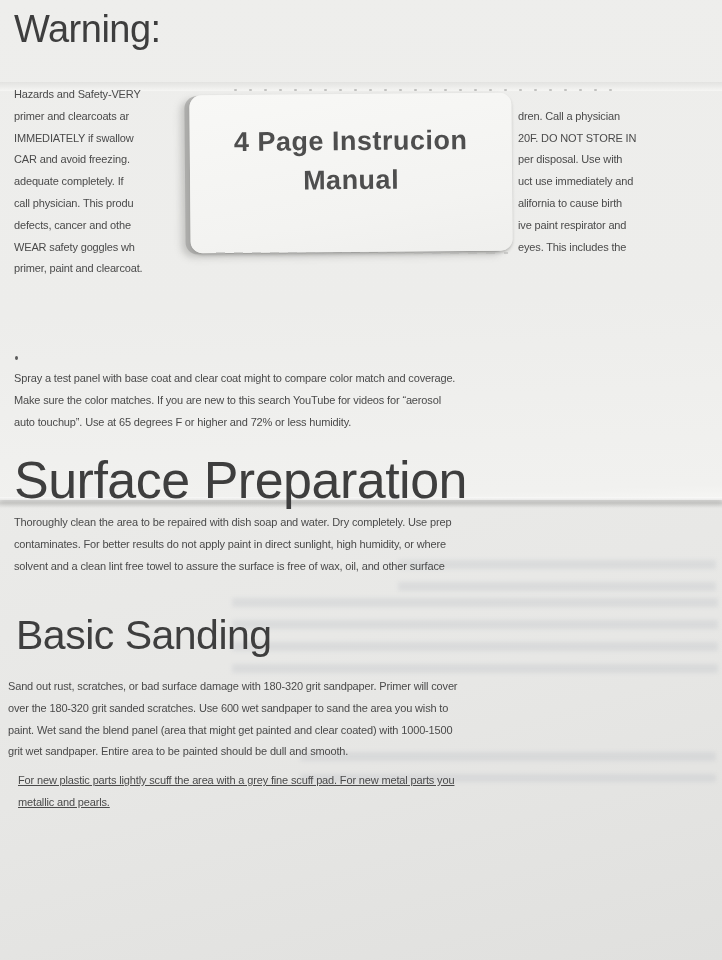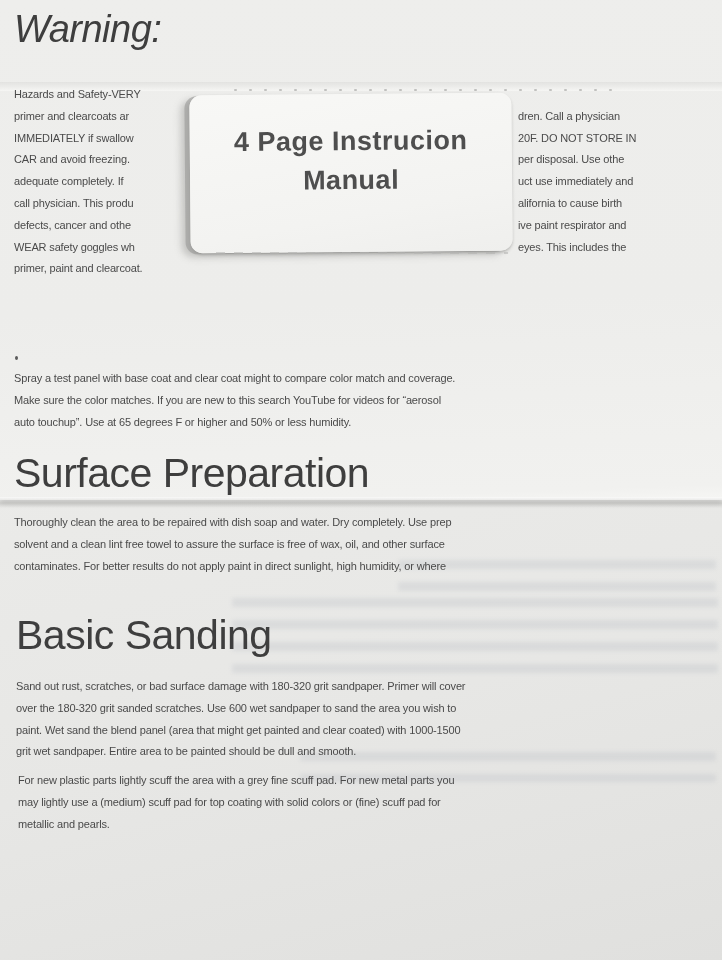--- a/index.html
+++ b/index.html
@@ -24,22 +24,22 @@
   .smudge{position:absolute;filter:blur(2px);opacity:.6;
     background-image:repeating-linear-gradient(180deg,rgba(172,177,187,.38) 0 9px,rgba(0,0,0,0) 9px 22px);}
   .smudge-dark{opacity:.75;}
   
   .h1{position:absolute;color:#3e3e3e;letter-spacing:-.5px;white-space:nowrap;}
   
   .plines{position:absolute;left:0;width:722px;}
   .bline{position:relative;height:21.8px;line-height:21.8px;font-size:11px;
     letter-spacing:-.15px;white-space:nowrap;padding-left:14px;color:#4a4a4a;}
   .bline .wr{position:absolute;left:518px;top:0;}
-  .indent2{padding-left:16px;}
-  .indent3{padding-left:18px;}
+  .indent2{padding-left:8px;}
+  .indent3{padding-left:18px;text-decoration:underline;}
   
   .dot{position:absolute;left:15px;top:356px;width:3px;height:4px;border-radius:50%;background:#5b5b5b;}
   
   .perf{position:absolute;top:88px;left:228px;width:390px;height:4px;z-index:3;
     background-image:radial-gradient(circle,#c2c2c0 1px,rgba(0,0,0,0) 1.5px);
     background-size:15px 4px;background-repeat:repeat-x;}
   .perf2{position:absolute;top:252px;left:216px;width:292px;height:2px;z-index:6;opacity:.55;
     background:repeating-linear-gradient(90deg,#b3b3b1 0 9px,rgba(0,0,0,0) 9px 18px);}
   
   .sticker{position:absolute;left:190px;top:94px;width:322px;height:158px;z-index:5;
@@ -66,61 +66,60 @@
   <div class="smudge" style="left:380px;top:430px;width:336px;height:40px;"></div>
 
   <div class="top-sheet"></div>
   <div class="crease"></div>
   <div class="fold-line"></div>
 
   <div class="smudge" style="left:398px;top:560px;width:318px;height:42px;z-index:2;"></div>
   <div class="smudge" style="left:232px;top:598px;width:486px;height:84px;z-index:2;"></div>
   <div class="smudge" style="left:300px;top:752px;width:416px;height:30px;z-index:2;"></div>
 
-  <div class="h1 z2" style="left:14px;top:8px;font-size:38px;font-style:italic;">Warning:</div>
+  <div class="h1 z2" style="left:14px;top:8px;font-size:38px;">Warning:</div>
 
   <div class="plines z2" style="top:84px;">
     <div class="bline"><span>Hazards and Safety-VERY</span></div>
     <div class="bline"><span>primer and clearcoats ar</span><span class="wr">dren. Call a physician</span></div>
     <div class="bline"><span>IMMEDIATELY if swallow</span><span class="wr">20F. DO NOT STORE IN</span></div>
-    <div class="bline"><span>CAR and avoid freezing.</span><span class="wr">per disposal. Use othe</span></div>
+    <div class="bline"><span>CAR and avoid freezing.</span><span class="wr">per disposal. Use with</span></div>
     <div class="bline"><span>adequate completely. If</span><span class="wr">uct use immediately and</span></div>
     <div class="bline"><span>call physician. This produ</span><span class="wr">alifornia to cause birth</span></div>
     <div class="bline"><span>defects, cancer and othe</span><span class="wr">ive paint respirator and</span></div>
     <div class="bline"><span>WEAR safety goggles wh</span><span class="wr">eyes. This includes the</span></div>
     <div class="bline"><span>primer, paint and clearcoat.</span></div>
   </div>
 
   <div class="perf"></div>
   <div class="perf2"></div>
   <div class="sticker">
     <div class="sticker-l1">4 Page Instrucion</div>
     <div class="sticker-l2">Manual</div>
   </div>
 
   <div class="dot z2"></div>
   <div class="plines z2" style="top:368px;">
     <div class="bline">Spray a test panel with base coat and clear coat might to compare color match and coverage.</div>
     <div class="bline">Make sure the color matches.  If you are new to this search YouTube for videos for “aerosol</div>
-    <div class="bline">auto touchup”.  Use at 65 degrees F or higher and 50% or less humidity.</div>
+    <div class="bline">auto touchup”.  Use at 65 degrees F or higher and 72% or less humidity.</div>
   </div>
 
-  <div class="h1 z2" style="left:14px;top:450px;font-size:41px;">Surface Preparation</div>
+  <div class="h1 z2" style="left:14px;top:450px;font-size:52px;">Surface Preparation</div>
   <div class="plines z2" style="top:512px;">
     <div class="bline">Thoroughly clean the area to be repaired with dish soap and water.  Dry completely. Use prep</div>
+    <div class="bline">contaminates. For better results do not apply paint in direct sunlight, high humidity, or where</div>
     <div class="bline">solvent and a clean lint free towel to assure the surface is free of wax, oil, and other surface</div>
-    <div class="bline">contaminates. For better results do not apply paint in direct sunlight, high humidity, or where</div>
   </div>
 
   <div class="h1 z2" style="left:16px;top:612px;font-size:41px;">Basic Sanding</div>
   <div class="plines z2" style="top:676px;">
     <div class="bline indent2">Sand out rust, scratches, or bad surface damage with 180-320 grit sandpaper. Primer will cover</div>
     <div class="bline indent2">over the 180-320 grit sanded scratches. Use 600 wet sandpaper to sand the area you wish to</div>
     <div class="bline indent2">paint. Wet sand the blend panel (area that might get painted and clear coated) with 1000-1500</div>
     <div class="bline indent2">grit wet sandpaper. Entire area to be painted should be dull and smooth.</div>
   </div>
   <div class="plines z2" style="top:770px;">
     <div class="bline indent3">For new plastic parts lightly scuff the area with a grey fine scuff pad. For new metal parts you</div>
-    <div class="bline indent3">may lightly use a (medium) scuff pad for top coating with solid colors or (fine) scuff pad for</div>
     <div class="bline indent3">metallic and pearls.</div>
   </div>
 
 </div>
 
 </body></html>

